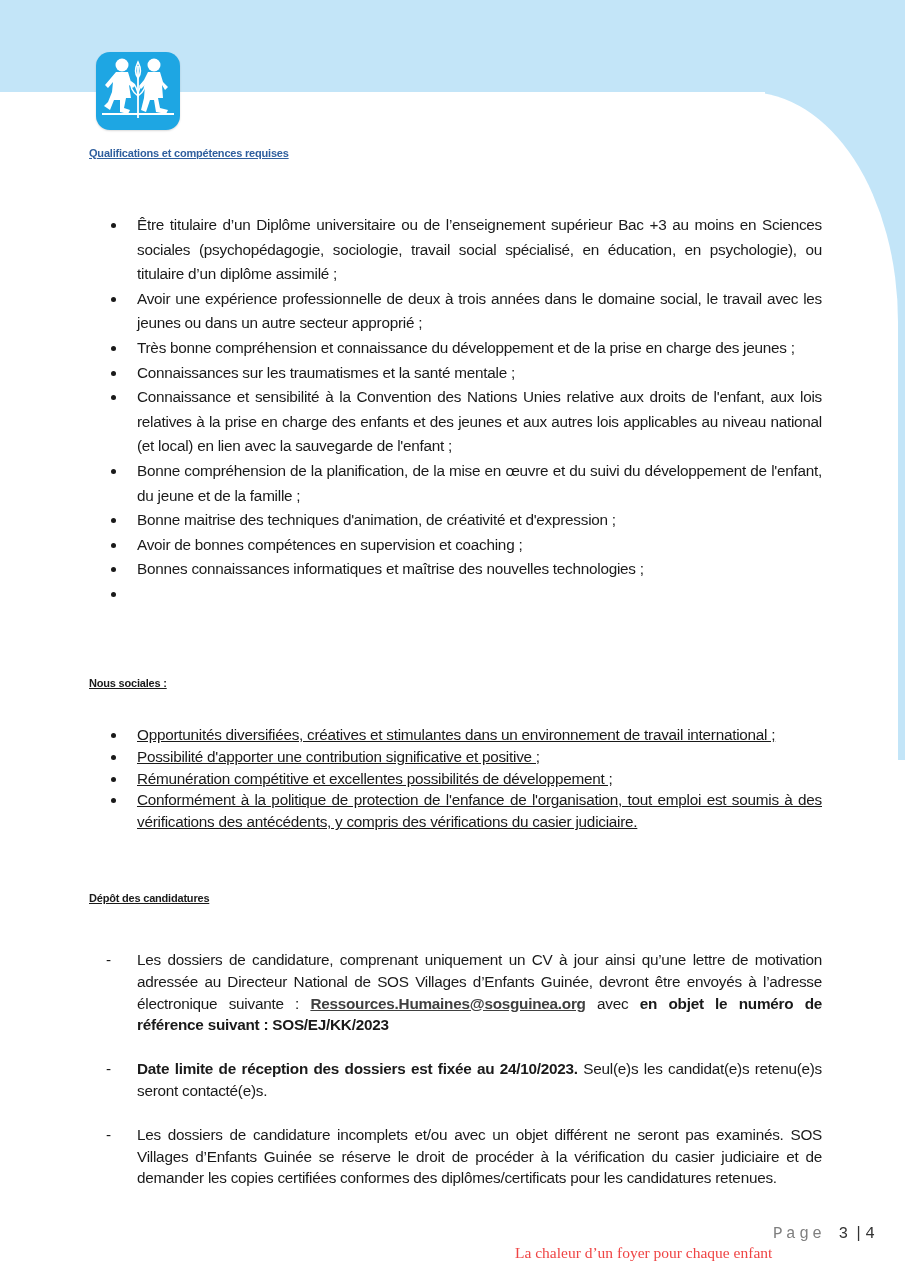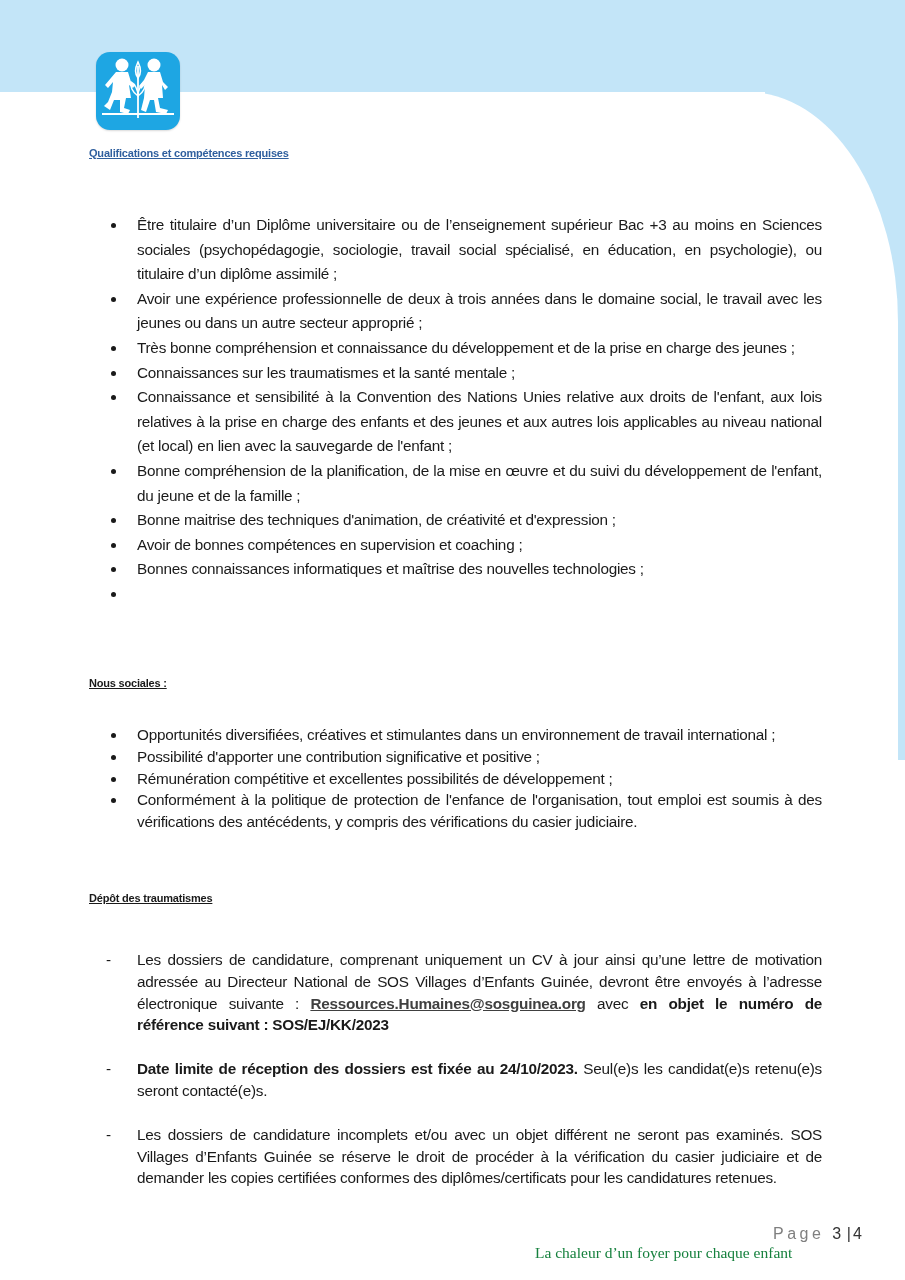--- a/index.html
+++ b/index.html
@@ -48,42 +48,42 @@
       letter-spacing: -0.25px;
     }
     ul.list li .marker {
       position: absolute; left: 4px; top: 0;
     }
     ul.bul li { line-height: 24.6px; }
     ul.bul li .marker {
       width: 5px; height: 5px; background: #1a1a1a; border-radius: 50%;
       top: 10px; left: 7px;
     }
-    ul.offer li { line-height: 21.8px; }
+    ul.offer li { line-height: 21.8px; text-decoration: underline; }
     ul.offer li .marker {
       width: 5px; height: 5px; background: #1a1a1a; border-radius: 50%;
       top: 9px; left: 7px;
     }
     ul.dash li { line-height: 21.8px; margin-bottom: 22px; }
     ul.dash li .marker { left: 2px; }
 
     .email { color: #404040; font-weight: bold; text-decoration: underline; }
     .bold { font-weight: bold; }
 
     .page-num {
       position: absolute; left: 773px; top: 1225px;
-      font-family: Liberation Sans, sans-serif; font-size: 16px; color: #7f7f7f;
+      font-family: Liberation Mono, monospace; font-size: 16px; color: #7f7f7f;
       letter-spacing: 3.5px;
     }
     .page-num .cur { color: #333; }
     .page-num .sep { color: #333; letter-spacing: 0; margin: 0 2px; }
     .page-num .tot { color: #333; }
     .tagline {
-      position: absolute; left: 535px; top: 1244px;
-      font-family: "Liberation Serif", serif; font-size: 15.5px; color: #15803d;
+      position: absolute; left: 515px; top: 1244px;
+      font-family: "Liberation Serif", serif; font-size: 15.5px; color: #ef4444;
     }
   </style>
 </head>
 <body>
 
 <div class="top-band"></div>
 <div class="right-band"></div>
 <div class="white-curve"></div>
 
 <div class="logo">
@@ -123,21 +123,21 @@
 
   <div class="section-title" style="top:677px;">Nous sociales :</div>
 
   <ul class="list offer" style="top:716px;">
     <li><span class="marker"></span><span>Opportunités diversifiées, créatives et stimulantes dans un environnement de travail international ;</span></li>
     <li><span class="marker"></span><span>Possibilité d'apporter une contribution significative et positive ;</span></li>
     <li><span class="marker"></span><span>Rémunération compétitive et excellentes possibilités de développement ;</span></li>
     <li><span class="marker"></span><span>Conformément à la politique de protection de l'enfance de l'organisation, tout emploi est soumis à des vérifications des antécédents, y compris des vérifications du casier judiciaire.</span></li>
   </ul>
 
-  <div class="section-title" style="top:892px;">Dépôt des traumatismes</div>
+  <div class="section-title" style="top:892px;">Dépôt des candidatures</div>
 
   <ul class="list dash" style="top:941px;">
     <li>
       <span class="marker">-</span><span>Les dossiers de candidature, comprenant uniquement un CV à jour ainsi qu’une lettre de motivation adressée au Directeur National de SOS Villages d’Enfants Guinée, devront être envoyés à l’adresse électronique suivante : </span><a class="email">Ressources.Humaines@sosguinea.org</a><span> avec </span><span class="bold">en objet le numéro de référence suivant : SOS/EJ/KK/2023</span>
     </li>
     <li>
       <span class="marker">-</span><span class="bold">Date limite de réception des dossiers est fixée au 24/10/2023.</span><span> Seul(e)s les candidat(e)s retenu(e)s seront contacté(e)s.</span>
     </li>
     <li>
       <span class="marker">-</span><span>Les dossiers de candidature incomplets et/ou avec un objet différent ne seront pas examinés. SOS Villages d’Enfants Guinée se réserve le droit de procéder à la vérification du casier judiciaire et de demander les copies certifiées conformes des diplômes/certificats pour les candidatures retenues.</span>

